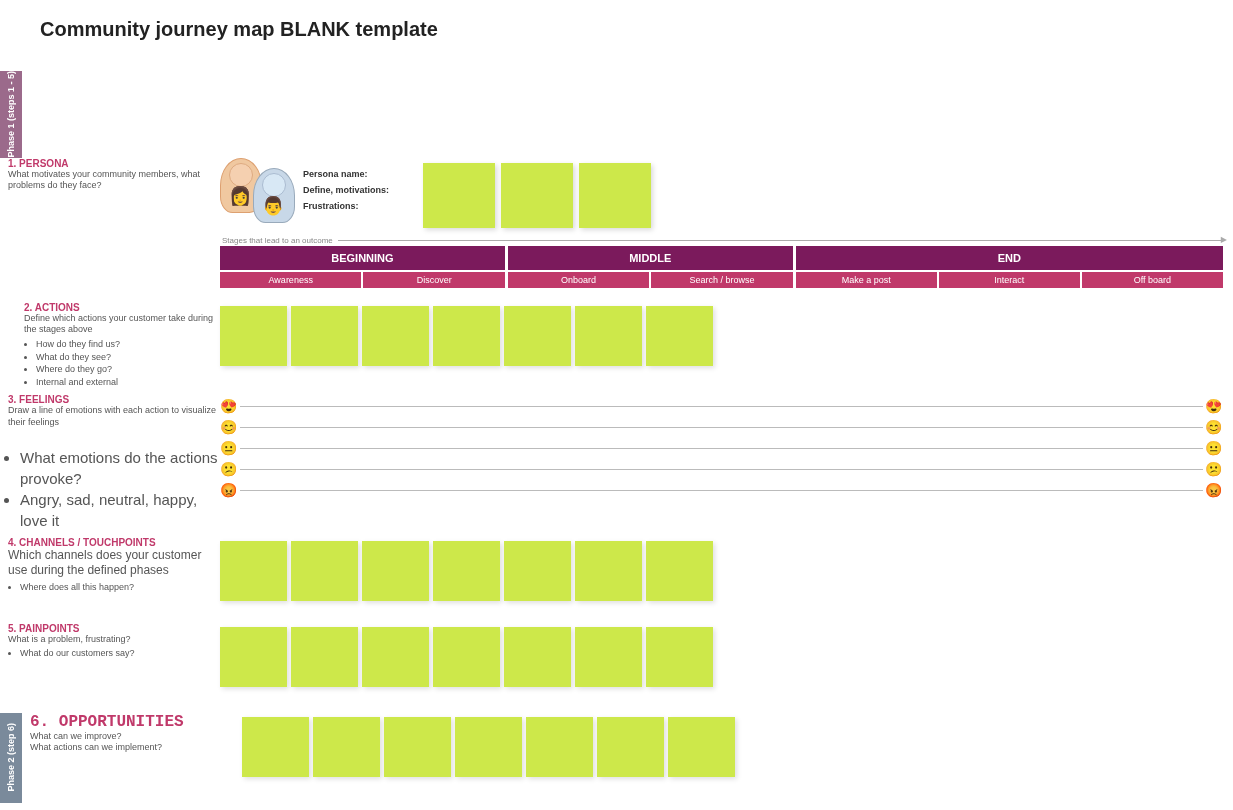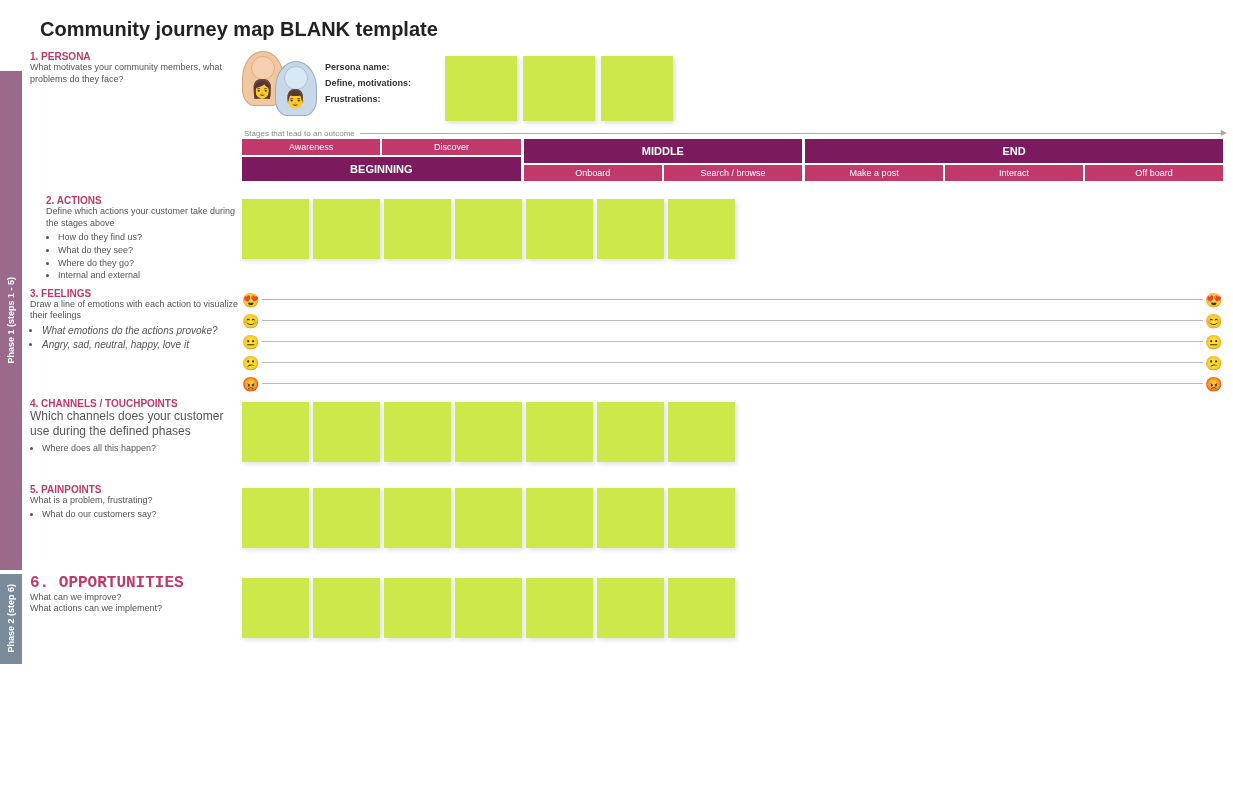--- a/index.html
+++ b/index.html
@@ -24,21 +24,21 @@
       margin-bottom: 10px;
       margin-top: 8px;
     }
   </style>
 </head>
 <body>
 
 <div class="page">
   <div class="page-title">Community journey map BLANK template</div>
 
-  <div style="display:flex; flex-direction:row; width:100%;">
+  <div style="display:flex; flex-direction:column; width:100%;">
 
     <div style="width:22px; display:flex; flex-direction:column; flex-shrink:0;">
       <div style="height:20px;"></div>
       <div style="flex:1; background:#9b6a8b; display:flex; align-items:center; justify-content:center; margin-bottom:0;">
         <span style="writing-mode:vertical-rl; transform:rotate(180deg); color:#fff; font-size:9px; font-weight:bold; white-space:nowrap;">Phase 1 (steps 1 - 5)</span>
       </div>
     </div>
 
     <div style="flex:1; display:flex; flex-direction:column;">
 
@@ -79,25 +79,25 @@
         <div style="display:flex; align-items:center; font-size:8px; color:#888; margin-bottom:1px; padding-left:2px;">
           <span style="white-space:nowrap; margin-right:5px;">Stages that lead to an outcome</span>
           <div style="flex:1; height:1px; background:#aaa; position:relative;">
             <span style="position:absolute; right:-4px; top:-5px; font-size:8px; color:#aaa;">▶</span>
           </div>
         </div>
 
         <div style="display:flex; flex-direction:row; gap:3px;">
 
           <div style="display:flex; flex-direction:column; gap:2px; flex:2;">
+            <div style="background:#7b1a5c; color:#fff; font-weight:bold; font-size:11px; text-align:center; padding:6px 4px;">BEGINNING</div>
             <div style="display:flex; flex-direction:row; gap:2px;">
               <div style="background:#c0396a; color:#fff; font-size:9px; text-align:center; padding:3px 4px; flex:1;">Awareness</div>
               <div style="background:#c0396a; color:#fff; font-size:9px; text-align:center; padding:3px 4px; flex:1;">Discover</div>
             </div>
-            <div style="background:#7b1a5c; color:#fff; font-weight:bold; font-size:11px; text-align:center; padding:6px 4px;">BEGINNING</div>
           </div>
 
           <div style="display:flex; flex-direction:column; gap:2px; flex:2;">
             <div style="background:#7b1a5c; color:#fff; font-weight:bold; font-size:11px; text-align:center; padding:6px 4px;">MIDDLE</div>
             <div style="display:flex; flex-direction:row; gap:2px;">
               <div style="background:#c0396a; color:#fff; font-size:9px; text-align:center; padding:3px 4px; flex:1;">Onboard</div>
               <div style="background:#c0396a; color:#fff; font-size:9px; text-align:center; padding:3px 4px; flex:1;">Search / browse</div>
             </div>
           </div>
 
@@ -133,21 +133,21 @@
           <div style="width:67px; height:60px; background:#cde84a; box-shadow:2px 2px 5px rgba(0,0,0,0.13); flex-shrink:0;"></div>
           <div style="width:67px; height:60px; background:#cde84a; box-shadow:2px 2px 5px rgba(0,0,0,0.13); flex-shrink:0;"></div>
           <div style="width:67px; height:60px; background:#cde84a; box-shadow:2px 2px 5px rgba(0,0,0,0.13); flex-shrink:0;"></div>
         </div>
       </div>
 
       <div style="display:flex; flex-direction:row; align-items:flex-start; margin-bottom:6px; min-height:100px;">
         <div style="width:220px; min-width:220px; padding-left:8px;">
           <div style="color:#c0396a; font-weight:bold; font-size:10px;">3. FEELINGS</div>
           <div style="font-size:9px; color:#555; line-height:1.3;">Draw a line of emotions with each action to visualize their feelings</div>
-          <ul style="font-size:10px; color:#555; padding-left:12px; line-height:1.4; margin-top:2px;font-style:italic;">
+          <ul style="font-size:15px; color:#555; padding-left:12px; line-height:1.4; margin-top:18px;">
             <li>What emotions do the actions provoke?</li>
             <li>Angry, sad, neutral, happy, love it</li>
           </ul>
         </div>
         <div style="flex:1; display:flex; flex-direction:column; gap:5px; padding-top:4px;">
 
           <div style="display:flex; flex-direction:row; align-items:center;">
             <span style="font-size:14px; margin-right:3px;">😍</span>
             <div style="flex:1; height:1px; background:#bbb;"></div>
             <span style="font-size:14px; margin-left:3px;">😍</span>

